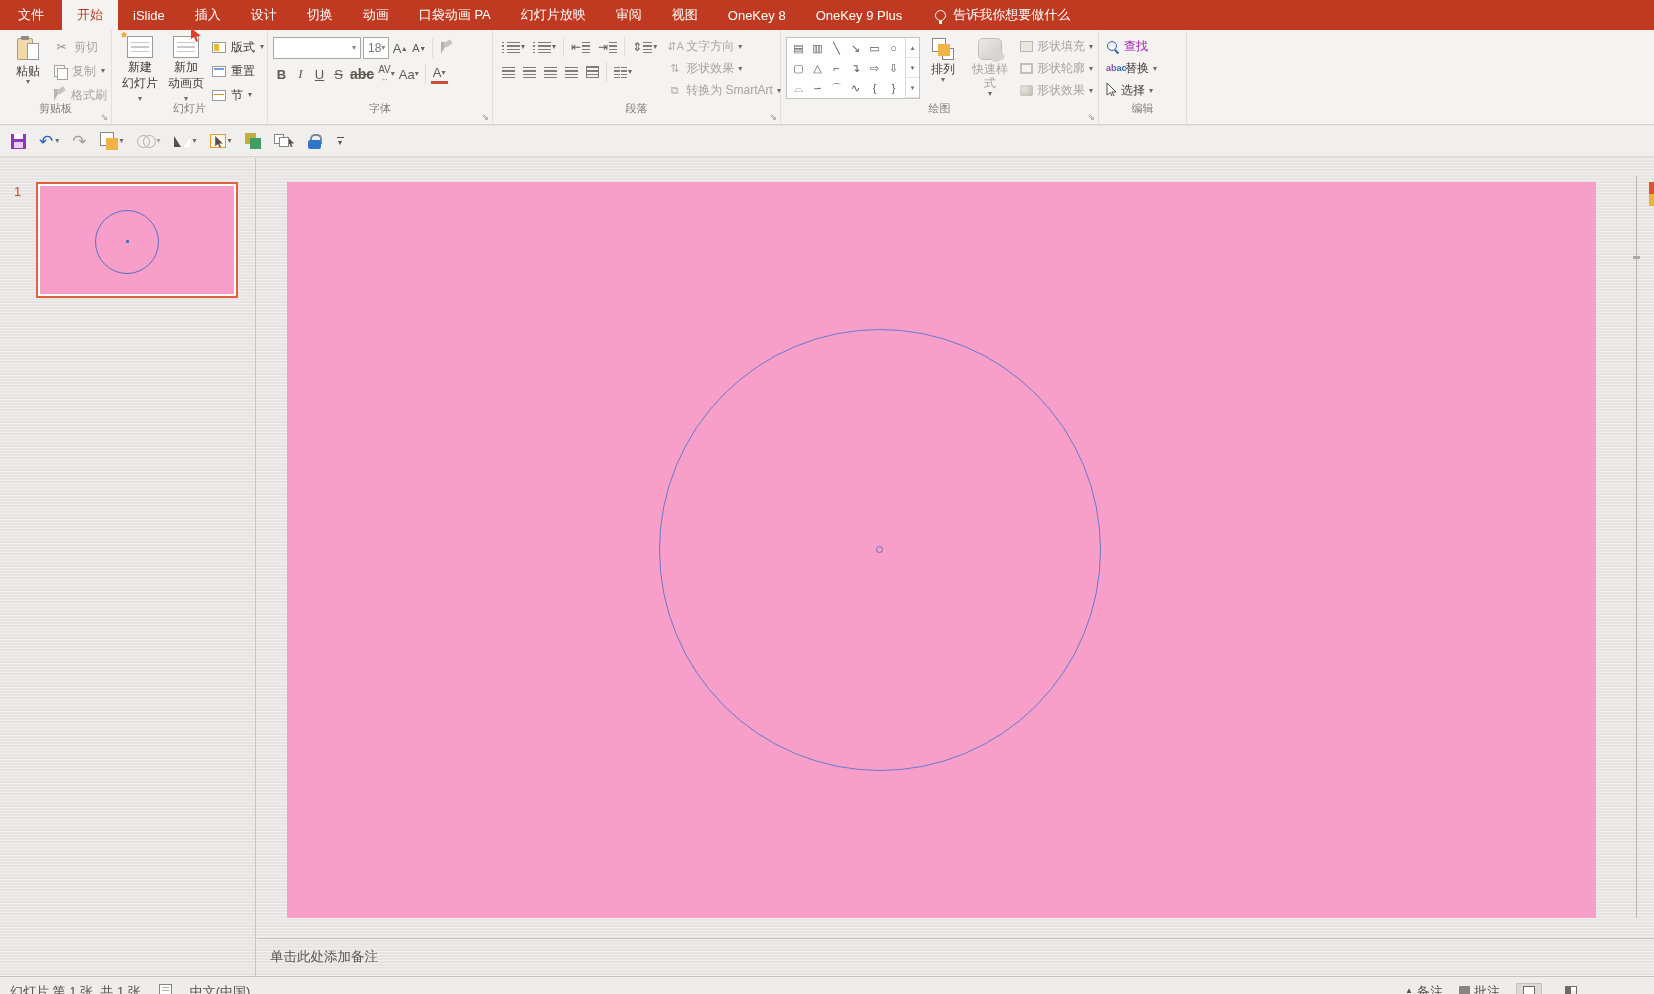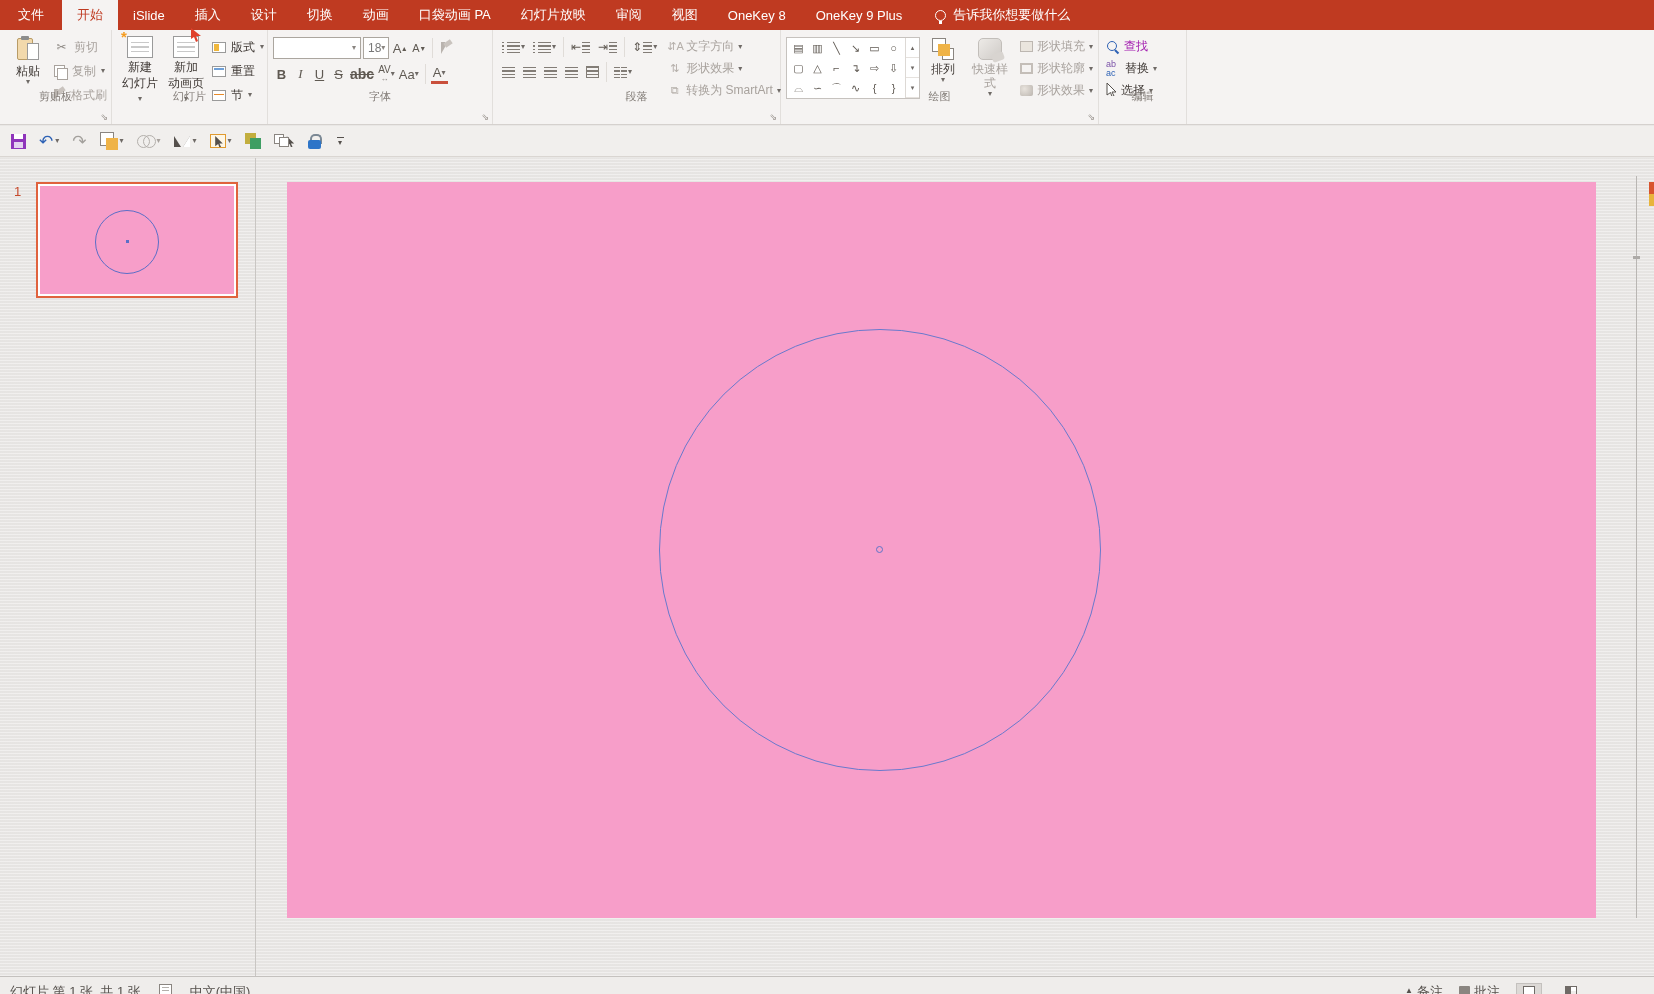--- a/index.html
+++ b/index.html
@@ -10,21 +10,21 @@
   .tab{display:flex;align-items:center;padding:0 15px;white-space:nowrap;cursor:default;}
   .tab.file{padding:0 18px;}
   .tab.active{background:#F5F3F2;color:#BF3A21;}
   .tellme{display:flex;align-items:center;gap:7px;padding:0 14px;margin-left:4px;}
   .bulb{width:11px;height:11px;border:1.5px solid #fff;border-radius:50%;position:relative;display:inline-block;}
   .bulb::after{content:"";position:absolute;left:2.5px;top:10px;width:3px;height:3px;background:#fff;}
 
   
   .ribbon{position:absolute;left:0;top:30px;width:1654px;height:95px;background:#F5F3F2;border-bottom:1px solid #D5D1CE;display:flex;font-size:12px;color:#403A36;}
   .group{position:relative;border-right:1px solid #E2DFDC;padding:4px 5px 18px 5px;display:flex;align-items:flex-start;}
-  .group-label{position:absolute;left:0;right:0;bottom:20px;text-align:center;font-size:11px;color:#827C77;}
+  .group-label{position:absolute;left:0;right:0;bottom:8px;text-align:center;font-size:11px;color:#827C77;}
   .launcher{position:absolute;right:3px;bottom:3px;font-size:9px;color:#9a948f;line-height:8px;}
   .dis{color:#A8A29D !important;}
   .dd{font-size:8px;color:#6f6a66;line-height:8px;}
   .bigbtn{display:flex;flex-direction:column;align-items:center;padding:2px 5px;min-width:46px;cursor:default;}
   .bigbtn .blabel{line-height:14px;text-align:center;margin-top:2px;}
   .smallcol{display:flex;flex-direction:column;gap:4px;padding-top:3px;}
   .smallbtn{display:flex;align-items:center;gap:5px;height:20px;padding:0 3px;white-space:nowrap;}
 
   
   .ic-paste{position:relative;width:22px;height:26px;display:block;}
@@ -88,21 +88,21 @@
   .ic-qstyle::after{content:"";position:absolute;right:-3px;bottom:-2px;width:12px;height:8px;background:#D8D4D0;border-radius:2px;transform:rotate(-20deg);}
   .shp-ic{display:inline-block;width:13px;height:11px;position:relative;}
   .shp-ic.fill{background:#EAE5DE;border:1px solid #BDB7B1;}
   .shp-ic.outline{border:2px solid #C4BEB8;background:transparent;}
   .shp-ic.effect{background:radial-gradient(circle at 35% 35%,#E8E3DD,#BBB5AF);border-radius:2px;}
 
   
   .ic-find{position:relative;width:14px;height:14px;display:inline-block;}
   .ic-find::before{content:"";position:absolute;left:1px;top:1px;width:8px;height:8px;border:1.6px solid #2E62B5;border-radius:50%;}
   .ic-find::after{content:"";position:absolute;left:9px;top:9px;width:5px;height:1.8px;background:#2E62B5;transform:rotate(45deg);transform-origin:left center;}
-  .ic-replace{font-size:9px;line-height:9px;display:inline-flex;flex-direction:column;width:15px;text-align:left;}
+  .ic-replace{font-size:9px;line-height:9px;display:inline-flex;width:15px;text-align:left;font-weight:bold;}
   .ic-replace .r1{color:#7B52A8;} .ic-replace .r2{color:#2E62B5;}
 
   
   .qatrow{position:absolute;left:0;top:126px;width:1654px;height:31px;background:#F1EFED;border-bottom:1px solid #DAD6D2;display:flex;align-items:center;gap:7px;padding-left:8px;}
   .qbtn{display:flex;align-items:center;gap:2px;padding:2px 3px;}
   .ic-save{width:15px;height:15px;background:#8F35BB;position:relative;display:inline-block;}
   .ic-save::before{content:"";position:absolute;left:3px;top:0;width:9px;height:5px;background:#fff;}
   .ic-save::after{content:"";position:absolute;left:3px;bottom:1px;width:9px;height:6px;background:#E4D2F0;}
   .g-undo{font-size:17px;color:#2E62B5;line-height:15px;}
   .g-redo{font-size:17px;color:#A3A09C;line-height:15px;}
@@ -527,20 +527,23 @@
   <div class="canvas">
     <div class="slide">
       <div class="shape-circle"></div>
       <div class="center-mark"></div>
     </div>
     <div class="vscroll"></div>
     <div class="vscroll-thumb"></div>
     <div class="clip-icon"></div>
   </div>
 
+  <div class="notes">
+    <span class="notes-text">单击此处添加备注</span>
+  </div>
 
   <div class="statusbar">
     <div class="sb-inner">
       <div class="sb-left">
         <span>幻灯片 第 1 张, 共 1 张</span>
         <span class="sb-spell"></span>
         <span>中文(中国)</span>
       </div>
       <div class="sb-right">
         <span class="sb-item">

